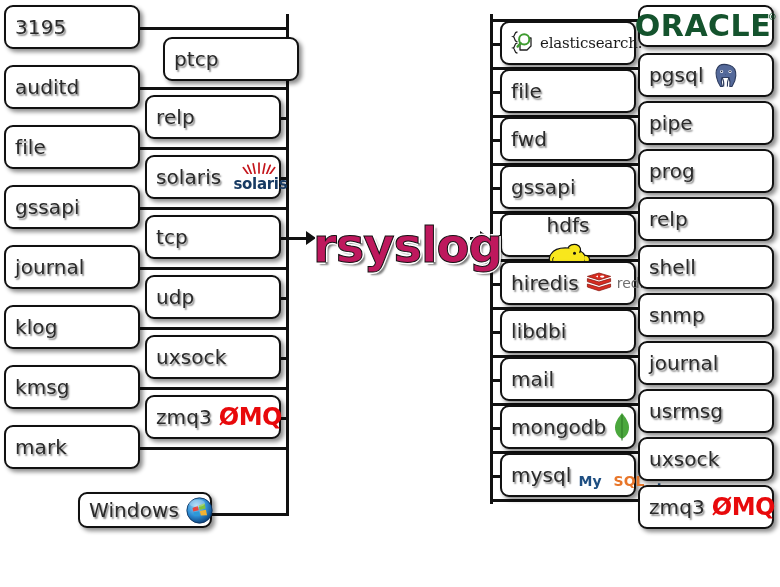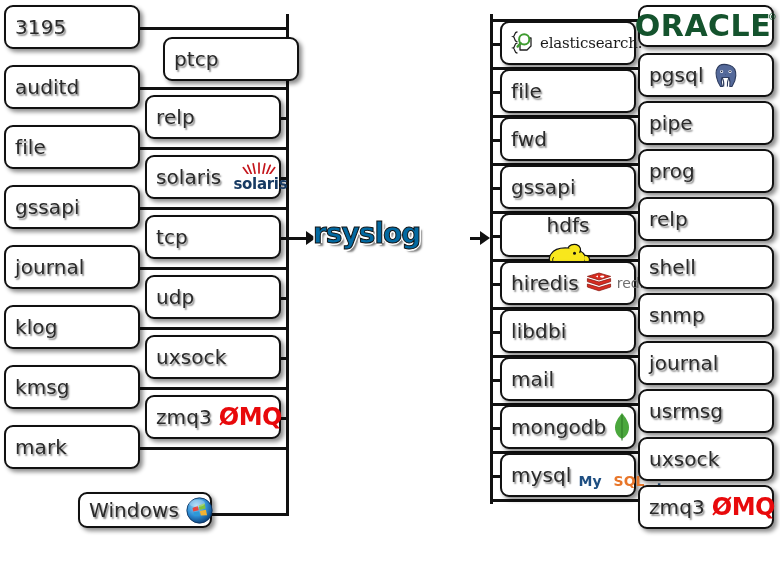--- a/index.html
+++ b/index.html
@@ -35,23 +35,23 @@
     letter-spacing:.1px;
     text-shadow:1.5px 1.5px 1.6px rgba(0,0,0,.45);
     white-space:nowrap;
   }
 
   
   #rsyslog-title{
     position:absolute;
     z-index:8;
     font-weight:bold;
-    font-size:28px;
+    font-size:48px;
     letter-spacing:-1px;
-    color:#0369a1;
+    color:#be185d;
     -webkit-text-stroke:1px #111;
     text-shadow:
        2px 0 #fff, -2px 0 #fff, 0 2px #fff, 0 -2px #fff,
        3px 3px 2px rgba(0,0,0,.5);
     white-space:nowrap;
   }
 
   
   .arrow{position:absolute;width:0;height:0;z-index:7;
          border-top:7px solid transparent;border-bottom:7px solid transparent;

